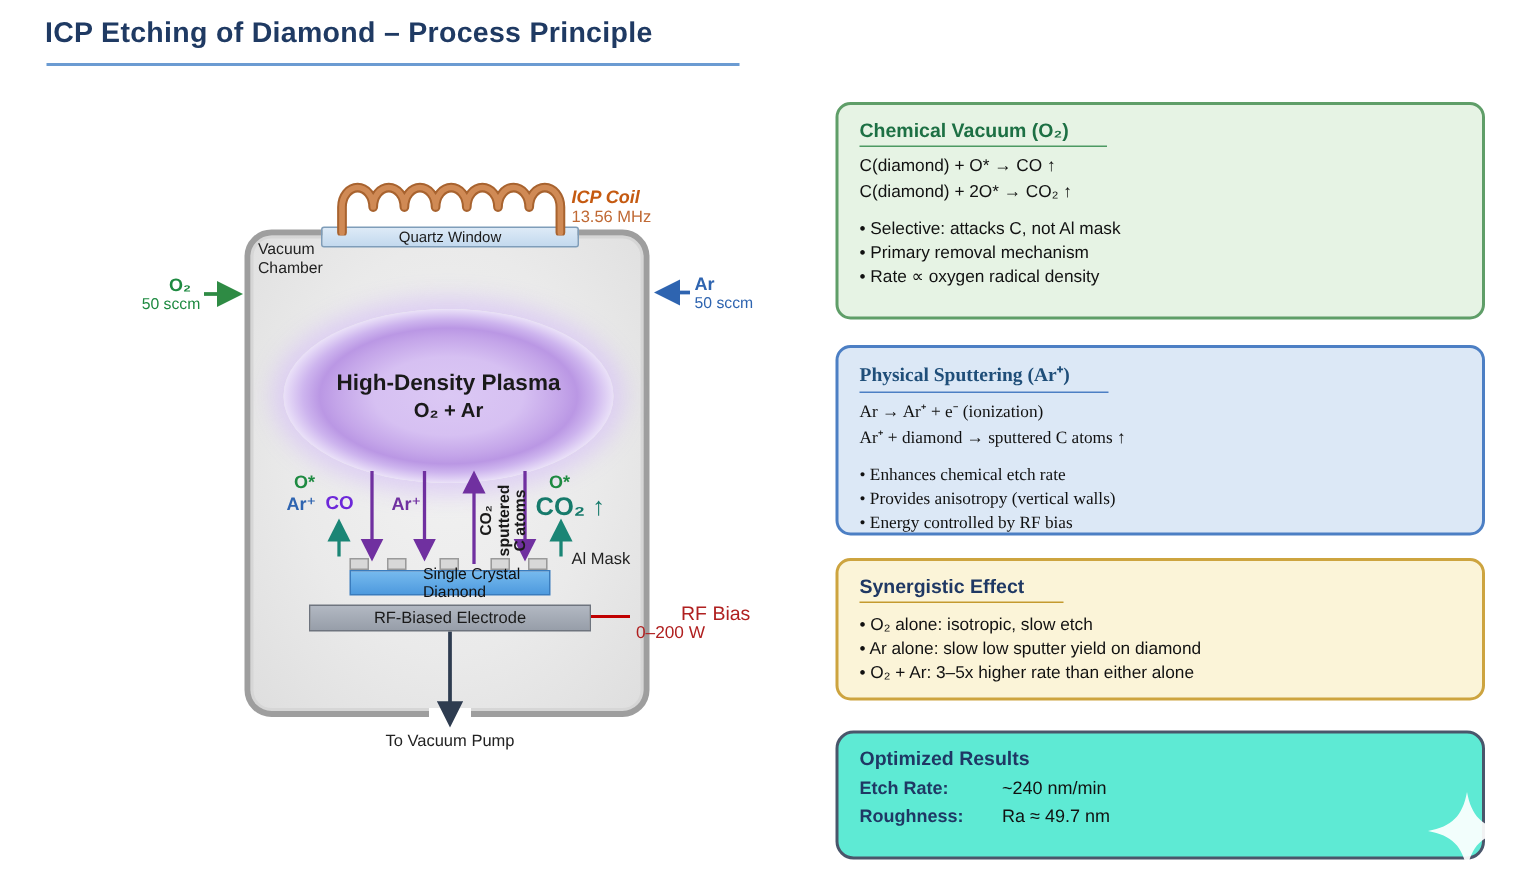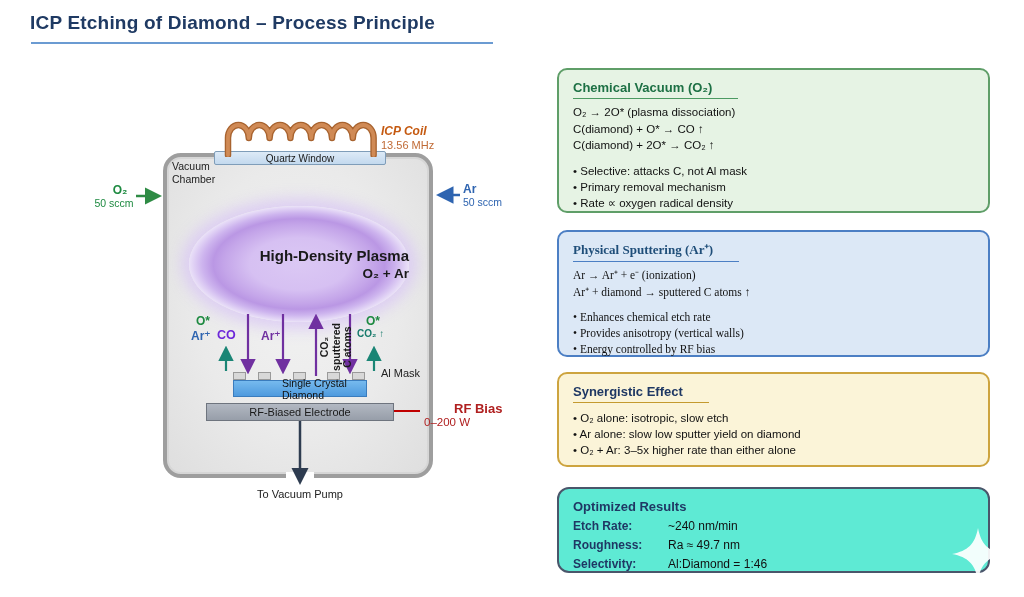--- a/index.html
+++ b/index.html
@@ -27,43 +27,43 @@
   .coil-freq{left:381px;top:139px;font-size:11px;color:#c06a35;}
 
   .gas-left-label{left:100px;top:183px;width:40px;text-align:center;font-size:12px;font-weight:bold;color:#1e8a41;}
   .gas-left-flow{left:88px;top:197px;width:52px;text-align:center;font-size:10.5px;color:#1e8a41;}
   .gas-right-label{left:463px;top:182px;font-size:12px;font-weight:bold;color:#2e64b0;}
   .gas-right-flow{left:463px;top:196px;font-size:10.5px;color:#2e64b0;}
 
   .plasma{left:189px;top:206px;width:220px;height:116px;border-radius:50%;
           background:radial-gradient(closest-side at 50% 50%, #dbc8f4 0%, #d6c0f2 45%, #c4a5e9 68%, #ba97e4 78%, #cdb4ee 88%, #eae1f8 100%);
           box-shadow:0 0 14px 8px rgba(216,198,244,.75);
-          display:flex;flex-direction:column;align-items:flex-end;justify-content:center;gap:2px;}
+          display:flex;flex-direction:column;align-items:center;justify-content:center;gap:2px;}
   .plasma-l1{font-size:15px;font-weight:bold;color:#1a1a1a;}
   .plasma-l2{font-size:13.5px;font-weight:bold;color:#1a1a1a;}
 
   .sp{font-weight:bold;font-size:12px;}
   .sp-o-left{left:196px;top:314px;color:#1e8a41;}
   .sp-ar-left{left:191px;top:329px;color:#2e64b0;}
   .sp-co{left:217px;top:328px;color:#6d28d9;font-size:12.5px;}
   .sp-ar-mid{left:261px;top:329px;color:#7030a0;}
   .sp-o-right{left:366px;top:314px;color:#1e8a41;}
-  .sp-co2-right{left:357px;top:328px;color:#167a6b;font-size:10px;}
+  .sp-co2-right{left:357px;top:328px;color:#167a6b;font-size:17px;}
   .rot-block{left:308px;top:330px;width:56px;height:34px;transform:rotate(-90deg);
              font-size:10.5px;font-weight:600;line-height:11.5px;color:#1a1a1a;text-align:center;}
   .mask-label{left:381px;top:367px;font-size:11px;color:#222;}
 
   .mask-block{top:372px;width:13px;height:8px;background:#d8d8d8;border:1px solid #9a9a9a;box-sizing:border-box;}
   .diamond{left:233px;top:380px;width:134px;height:17px;background:linear-gradient(#76baee,#4e9ade);
            border:1.5px solid #3a7cbd;box-sizing:border-box;display:flex;align-items:center;justify-content:center;
            font-size:10.5px;color:#101010;padding-left:48px;}
   .electrode{left:206px;top:403px;width:188px;height:18px;background:linear-gradient(#b2b8c2,#979ea9);
              border:1.5px solid #6e747e;box-sizing:border-box;display:flex;align-items:center;justify-content:center;
              font-size:11px;color:#1a1a1a;}
-  .rf-label{left:422px;top:401px;font-size:13px;font-weight:bold;color:#b02020;padding-left:32px;}
+  .rf-label{left:422px;top:401px;font-size:13px;font-weight:normal;color:#b02020;padding-left:32px;}
   .rf-range{left:424px;top:416px;font-size:11.5px;color:#b02020;}
   .pump-label{left:255px;top:488px;width:90px;text-align:center;font-size:11px;color:#222;}
 
   
   .panel{left:557px;width:433px;border-radius:10px;box-sizing:border-box;padding:8px 14px;}
   .panel-0{top:68px;height:145px;background:#e6f3e4;border:2px solid #5f9e68;}
   .panel-1{top:230px;height:127px;background:#dce8f6;border:2px solid #4c7fc4;font-family:Liberation Serif, serif;}
   .panel-2{top:372px;height:95px;background:#fbf4d8;border:2px solid #cda43f;}
   .panel-3{top:487px;height:86px;background:#5eead4;border:2px solid #4a566b;border-radius:12px;}
   .panel-title{display:inline-block;font-size:13px;font-weight:bold;padding:0 26px 3px 0;margin-bottom:5px;border-bottom:1.5px solid transparent;}
@@ -166,21 +166,20 @@
 </div>
 <div class="abs electrode">
   <span>RF-Biased Electrode</span>
 </div>
 <div class="abs rf-label">RF Bias</div>
 <div class="abs rf-range">0–200 W</div>
 <div class="abs pump-label">To Vacuum Pump</div>
 
 <div class="abs panel panel-0">
   <div class="panel-title">Chemical Vacuum (O₂)</div>
-  <div class="fline">O₂ → 2O* (plasma dissociation)</div>
   <div class="fline">C(diamond) + O* → CO ↑</div>
   <div class="fline">C(diamond) + 2O* → CO₂ ↑</div>
   <div class="bullets">
     <div class="bullet">Selective: attacks C, not Al mask</div>
     <div class="bullet">Primary removal mechanism</div>
     <div class="bullet">Rate ∝ oxygen radical density</div>
   </div>
 </div>
 
 <div class="abs panel panel-1">
@@ -206,21 +205,17 @@
 <div class="abs panel panel-3">
   <div class="panel-title">Optimized Results</div>
   <div class="result-row">
     <span class="result-label">Etch Rate:</span>
     <span class="result-value">~240 nm/min</span>
   </div>
   <div class="result-row">
     <span class="result-label">Roughness:</span>
     <span class="result-value">Ra ≈ 49.7 nm</span>
   </div>
-  <div class="result-row">
-    <span class="result-label">Selectivity:</span>
-    <span class="result-value">Al:Diamond = 1:46</span>
-  </div>
 </div>
 
 <svg class="abs sparkle" width="56" height="56" viewBox="0 0 56 56">
   <path d="M28,2 C31,18 38,25 54,28 C38,31 31,38 28,54 C25,38 18,31 2,28 C18,25 25,18 28,2 Z" fill="#ffffff" opacity="0.92"></path>
 </svg>
 
 </body></html>

